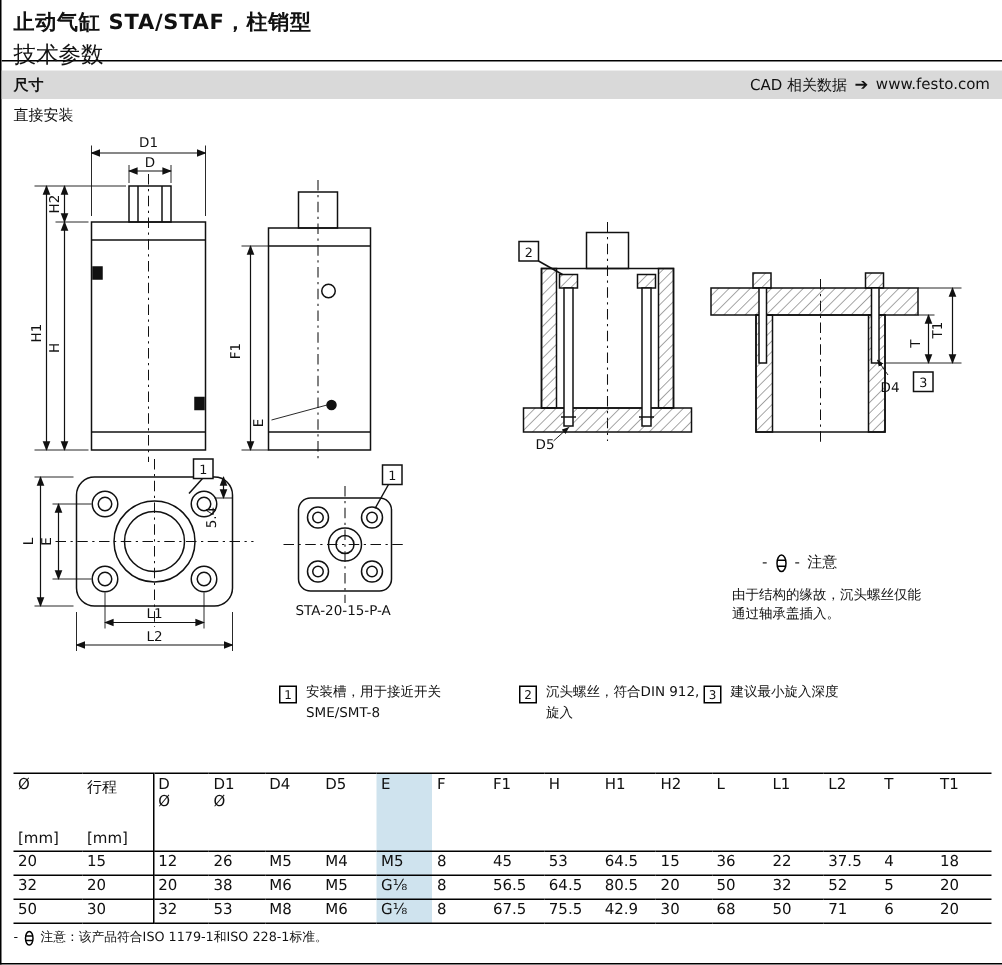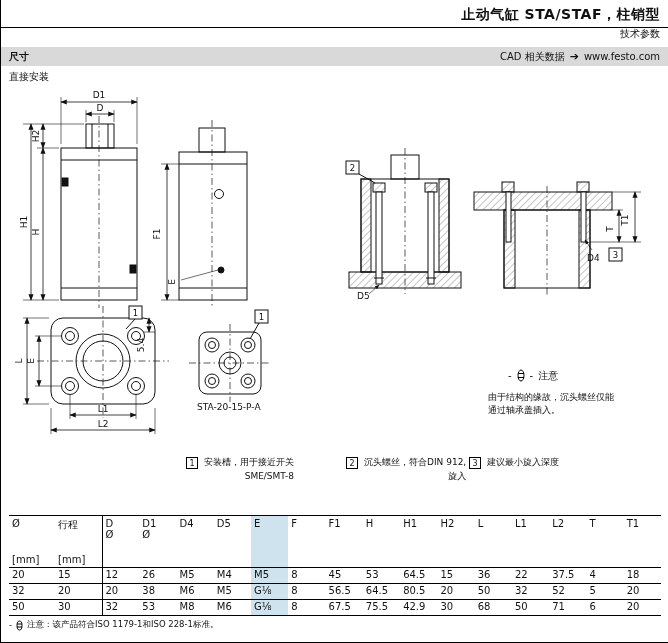--- a/index.html
+++ b/index.html
@@ -7,25 +7,25 @@
     width: 668px; height: 643px;
     font-family: "DejaVu Sans", "Liberation Sans", sans-serif;
     color: #111; background: #fff;
   }
   .page {
     position: relative; width: 668px; height: 643px;
     background: #fff; overflow: hidden;
     border-left: 1.5px solid #000; border-bottom: 1.5px solid #000;
   }
   .header {
-    position: absolute; top: 0; left: 0; width: 100%; height: 28px;
-    border-bottom: 1px solid #000; padding: 6px 8px 0 8px; text-align: right;
+    position: absolute; top: 0; left: 0; width: 100%; height: 41px;
+    border-bottom: 1px solid #000; padding: 6px 8px 0 8px;
   }
   .title { font-size: 14px; font-weight: bold; letter-spacing: 0.5px; }
-  .subtitle { font-size: 10px; margin-top: 3px; }
+  .subtitle { font-size: 15px; margin-top: 3px; }
   .logo {
     position: absolute; right: 8px; top: 6px;
     border: 2px solid #000; padding: 2px 10px;
     font-weight: bold; font-size: 13px; letter-spacing: 1.5px;
   }
   .band {
     position: absolute; top: 47px; left: 0; width: 100%; height: 19px;
     background: #d9d9d9; display: flex; align-items: center;
     justify-content: space-between; padding: 1px 8px;
     font-size: 10px; font-weight: bold;
@@ -49,21 +49,21 @@
     display: flex; align-items: center; gap: 5px;
     font-size: 10px; margin: 0 0 7px 20px;
   }
   .callouts { position: absolute; top: 456px; left: 0; width: 668px; height: 38px; font-size: 9px; }
   .callout { position: absolute; top: 0; display: flex; gap: 6px; }
   .num-box {
     width: 12px; height: 12px; border: 1px solid #000; flex: none;
     font-size: 8px; display: flex; align-items: center; justify-content: center;
     margin-top: 1px; background: #fff;
   }
-  .callout-text { line-height: 1.5; text-align: right; }
+  .callout-text { line-height: 1.5; }
   .table-wrap { position: absolute; top: 515px; left: 8px; width: 652px; }
   table { border-collapse: collapse; width: 100%; table-layout: fixed; font-size: 10px; }
   table { border-top: 1.5px solid #000; }
   th {
     font-weight: normal; text-align: left; vertical-align: top;
     padding: 2px 1px 2px 3px; border-bottom: 1.5px solid #000; height: 52px;
   }
   .th-inner { display: flex; flex-direction: column; height: 47px; }
   .h-unit { margin-top: auto; }
   td { padding: 1px 1px 3px 3px; border-bottom: 1px solid #000; height: 14px; }

